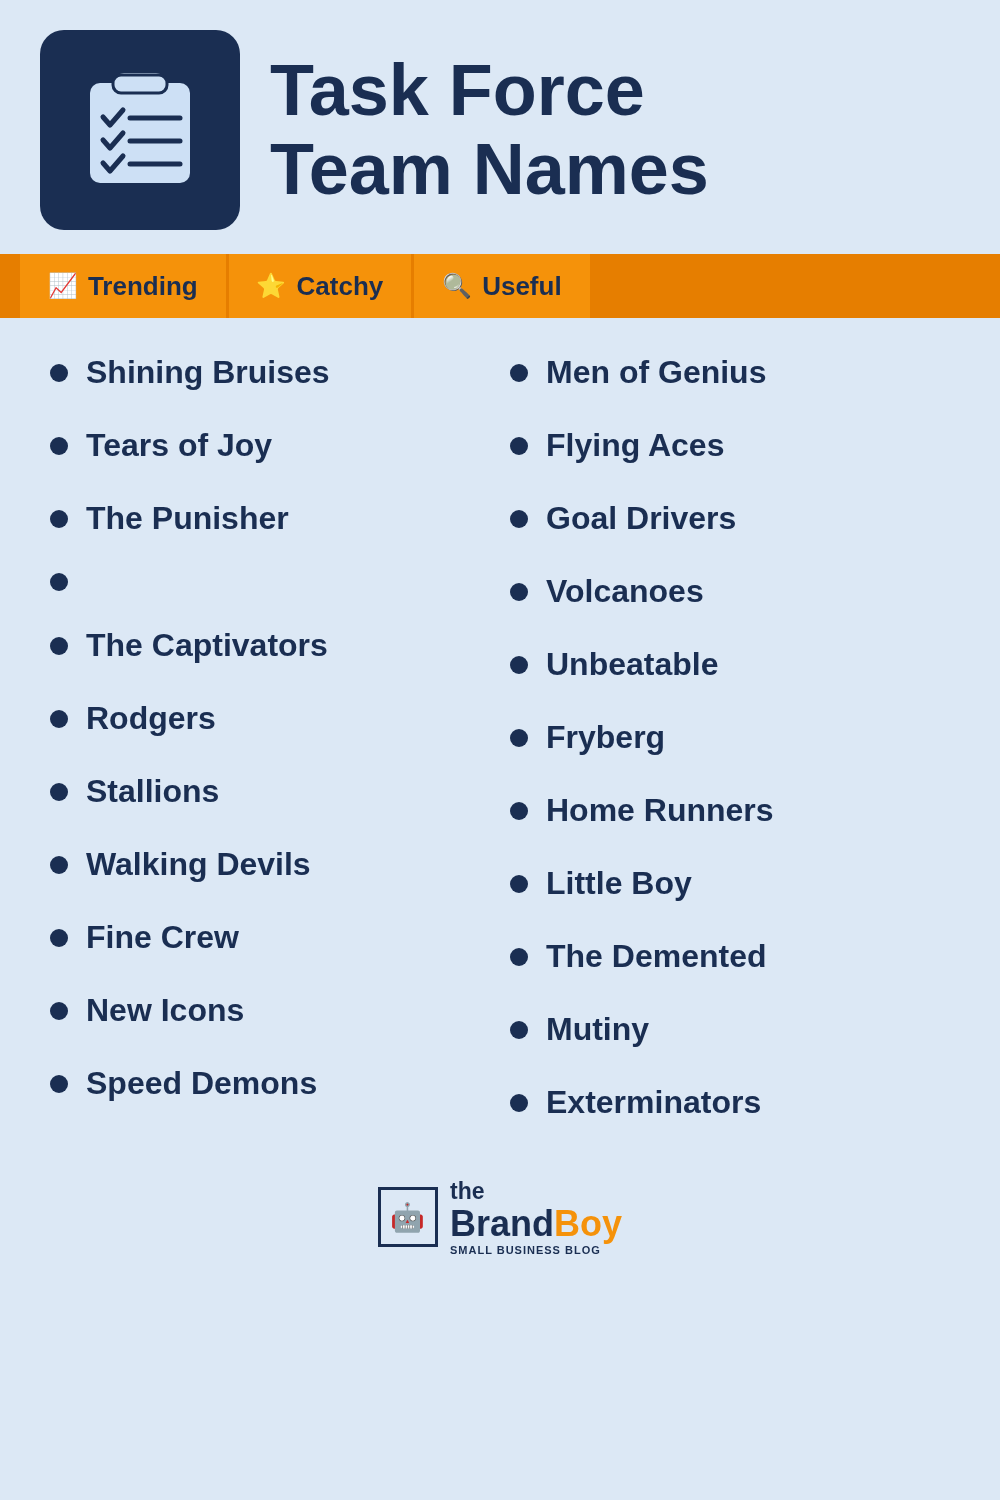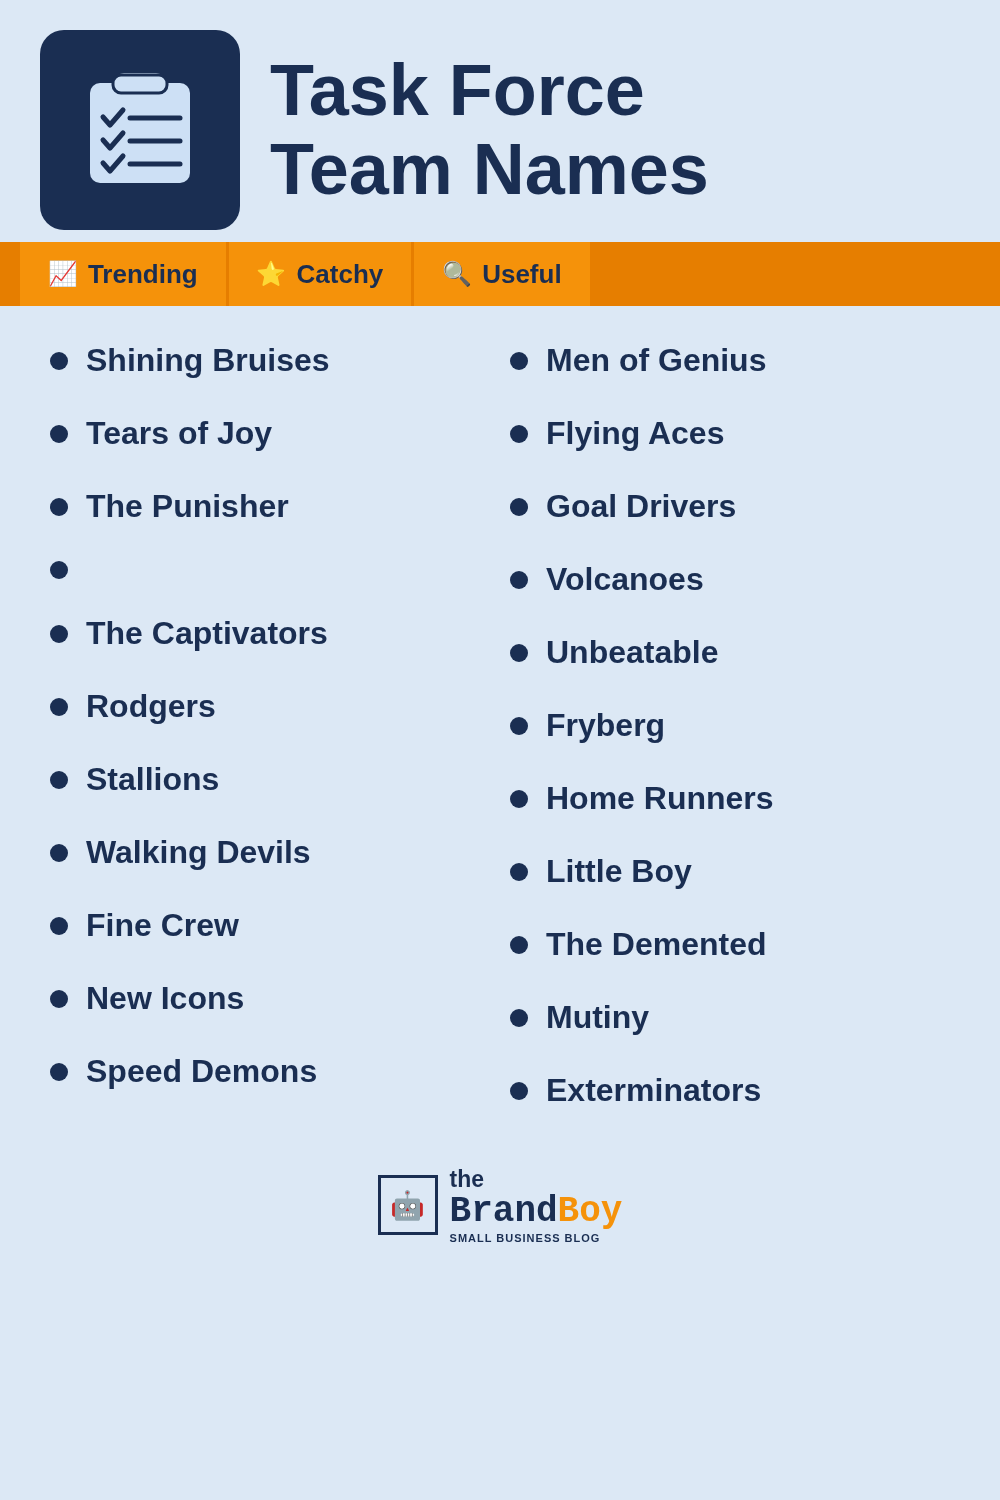--- a/index.html
+++ b/index.html
@@ -12,21 +12,21 @@
       display: flex;
       flex-direction: column;
       align-items: center;
     }
 
     
     .header {
       width: 100%;
       display: flex;
       align-items: center;
-      padding: 30px 40px 12px 40px;
+      padding: 30px 40px 24px 40px;
       gap: 30px;
     }
 
     .header-icon-box {
       width: 200px;
       height: 200px;
       background-color: #1a2e52;
       border-radius: 24px;
       display: flex;
       align-items: center;
@@ -150,21 +150,21 @@
       font-size: 23px;
       font-weight: 700;
       color: #1a2e52;
       font-family: Arial, sans-serif;
     }
 
     .footer-brandboy {
       font-size: 36px;
       font-weight: 900;
       color: #1a2e52;
-      font-family: Liberation Mono, monospace;
+      font-family: Liberation Sans, sans-serif;
     }
 
     .footer-sub {
       font-size: 11px;
       color: #1a2e52;
       font-family: Arial, sans-serif;
       letter-spacing: 1px;
       font-weight: 600;
     }
 

